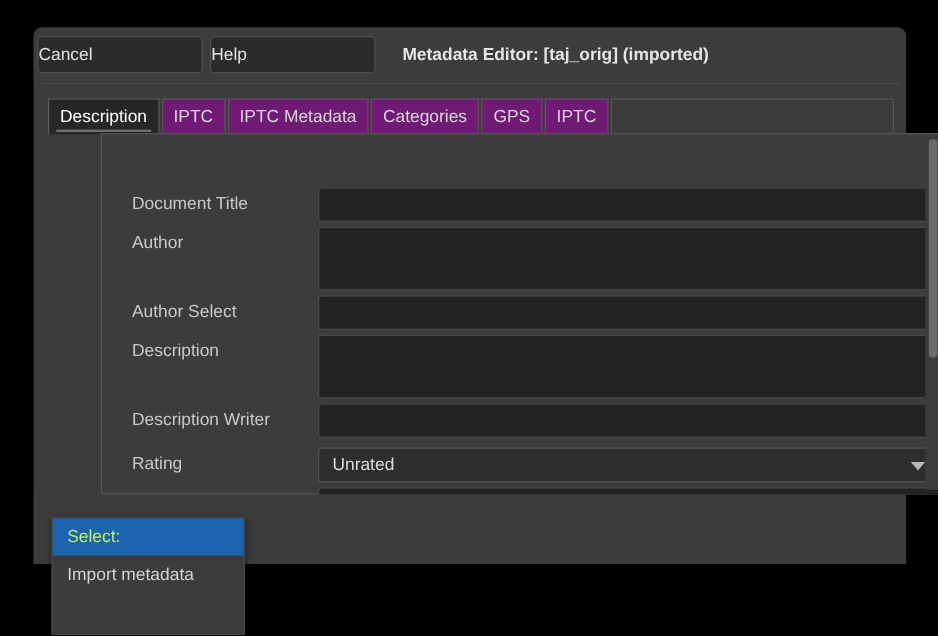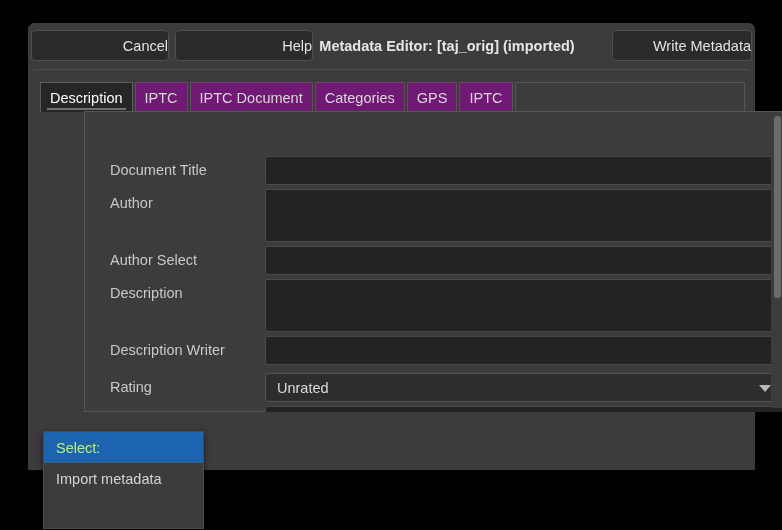--- a/index.html
+++ b/index.html
@@ -42,31 +42,31 @@
     position: absolute;
     top: 7px;
     height: 31px;
     background: #2b2b2b;
     border: 1px solid #505050;
     border-radius: 4px;
     color: #e2e2e2;
     font-size: 14.5px;
     display: flex;
     align-items: center;
-    justify-content: flex-end;
+    justify-content: flex-start;
     box-sizing: border-box;
     user-select: none;
   }
   #btn-cancel { left: 3px;   width: 138px; }
   #btn-help   { left: 147px; width: 138px; }
   #btn-write  { left: 584px; width: 140px; }
 
   #window-title {
     position: absolute;
-    left: 274px;
+    left: 290px;
     top: 7px;
     width: 290px;
     height: 31px;
     display: flex;
     align-items: center;
     justify-content: center;
     color: #e6e6e6;
     font-size: 14.5px;
     font-weight: bold;
     white-space: nowrap;
@@ -255,36 +255,33 @@
 <div id="window">
 
   <div id="titlebar">
     <div class="tbtn" id="btn-cancel">
       <span>Cancel</span>
     </div>
     <div class="tbtn" id="btn-help">
       <span>Help</span>
     </div>
     <div id="window-title">Metadata Editor: [taj_orig] (imported)</div>
-    <div class="tbtn" id="btn-write">
-      <span>Write Metadata</span>
-    </div>
   </div>
   <div id="titlebar-sep"></div>
 
   <div id="tabbar">
       <div class="tab selected">
         <span>Description</span>
         <div class="tab-underline"></div>
       </div>
       <div class="tab">
         <span>IPTC</span>
       </div>
       <div class="tab">
-        <span>IPTC Document</span>
+        <span>IPTC Metadata</span>
       </div>
       <div class="tab">
         <span>Categories</span>
       </div>
       <div class="tab">
         <span>GPS</span>
       </div>
       <div class="tab">
         <span>IPTC</span>
       </div>

